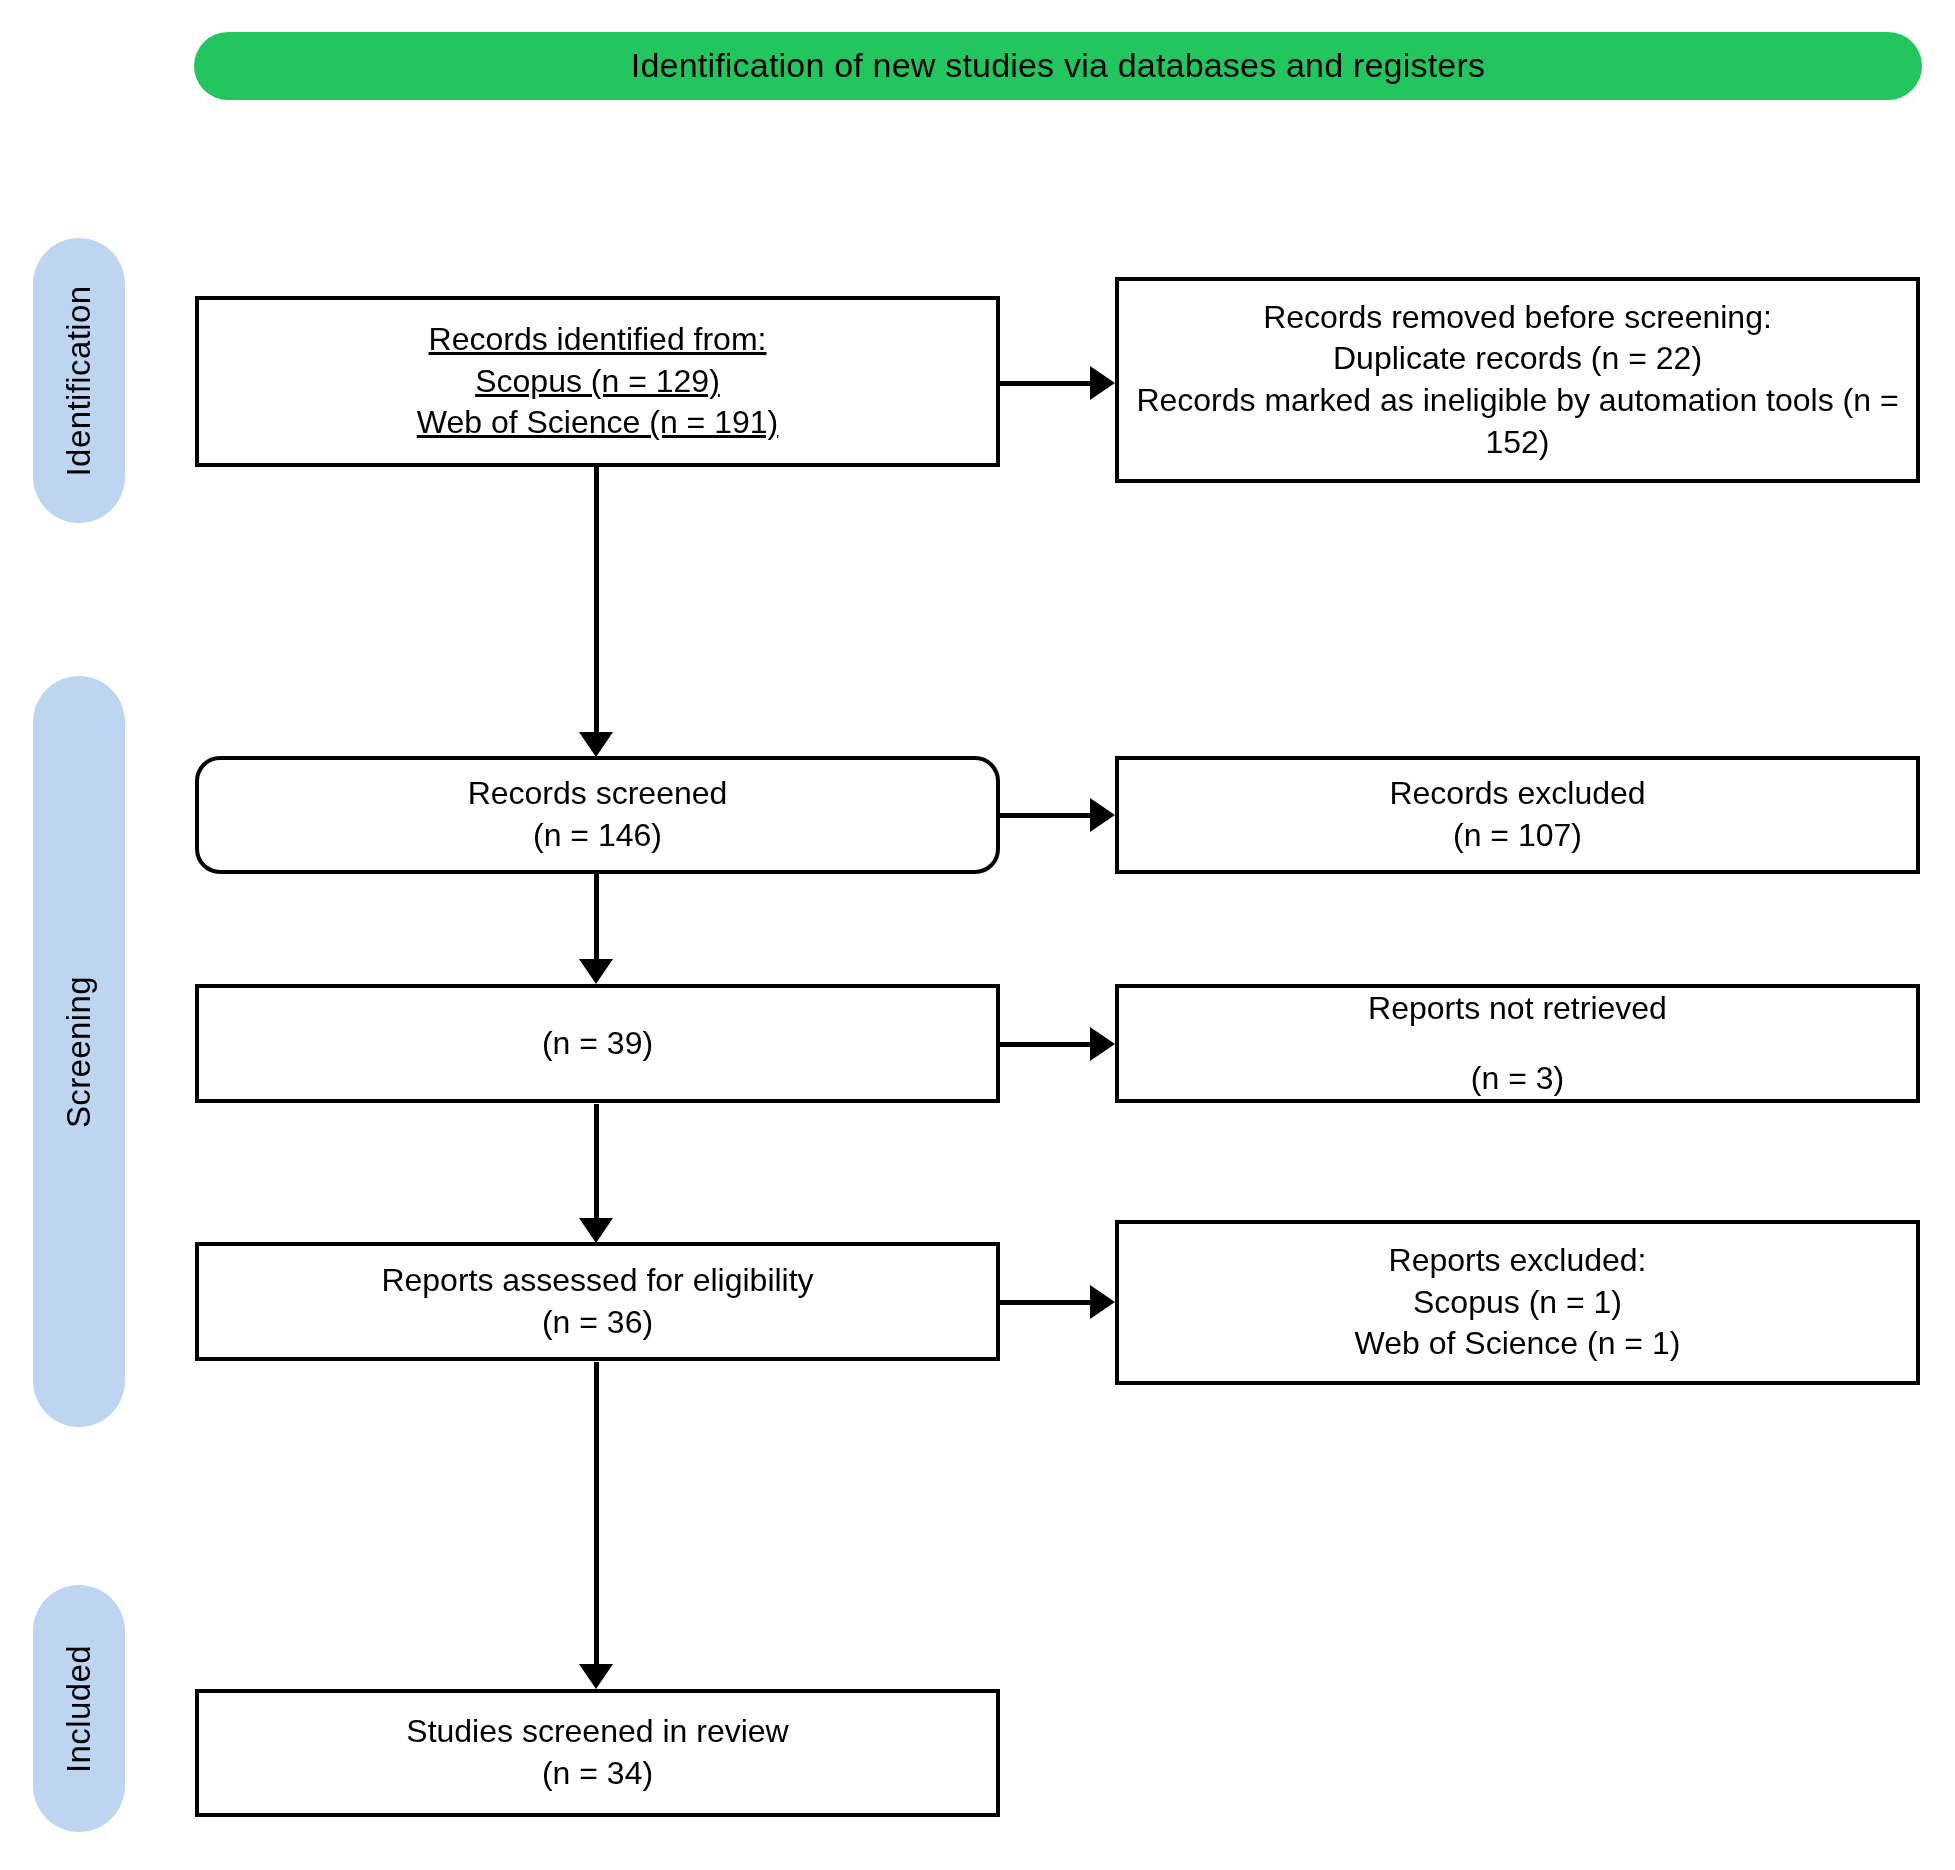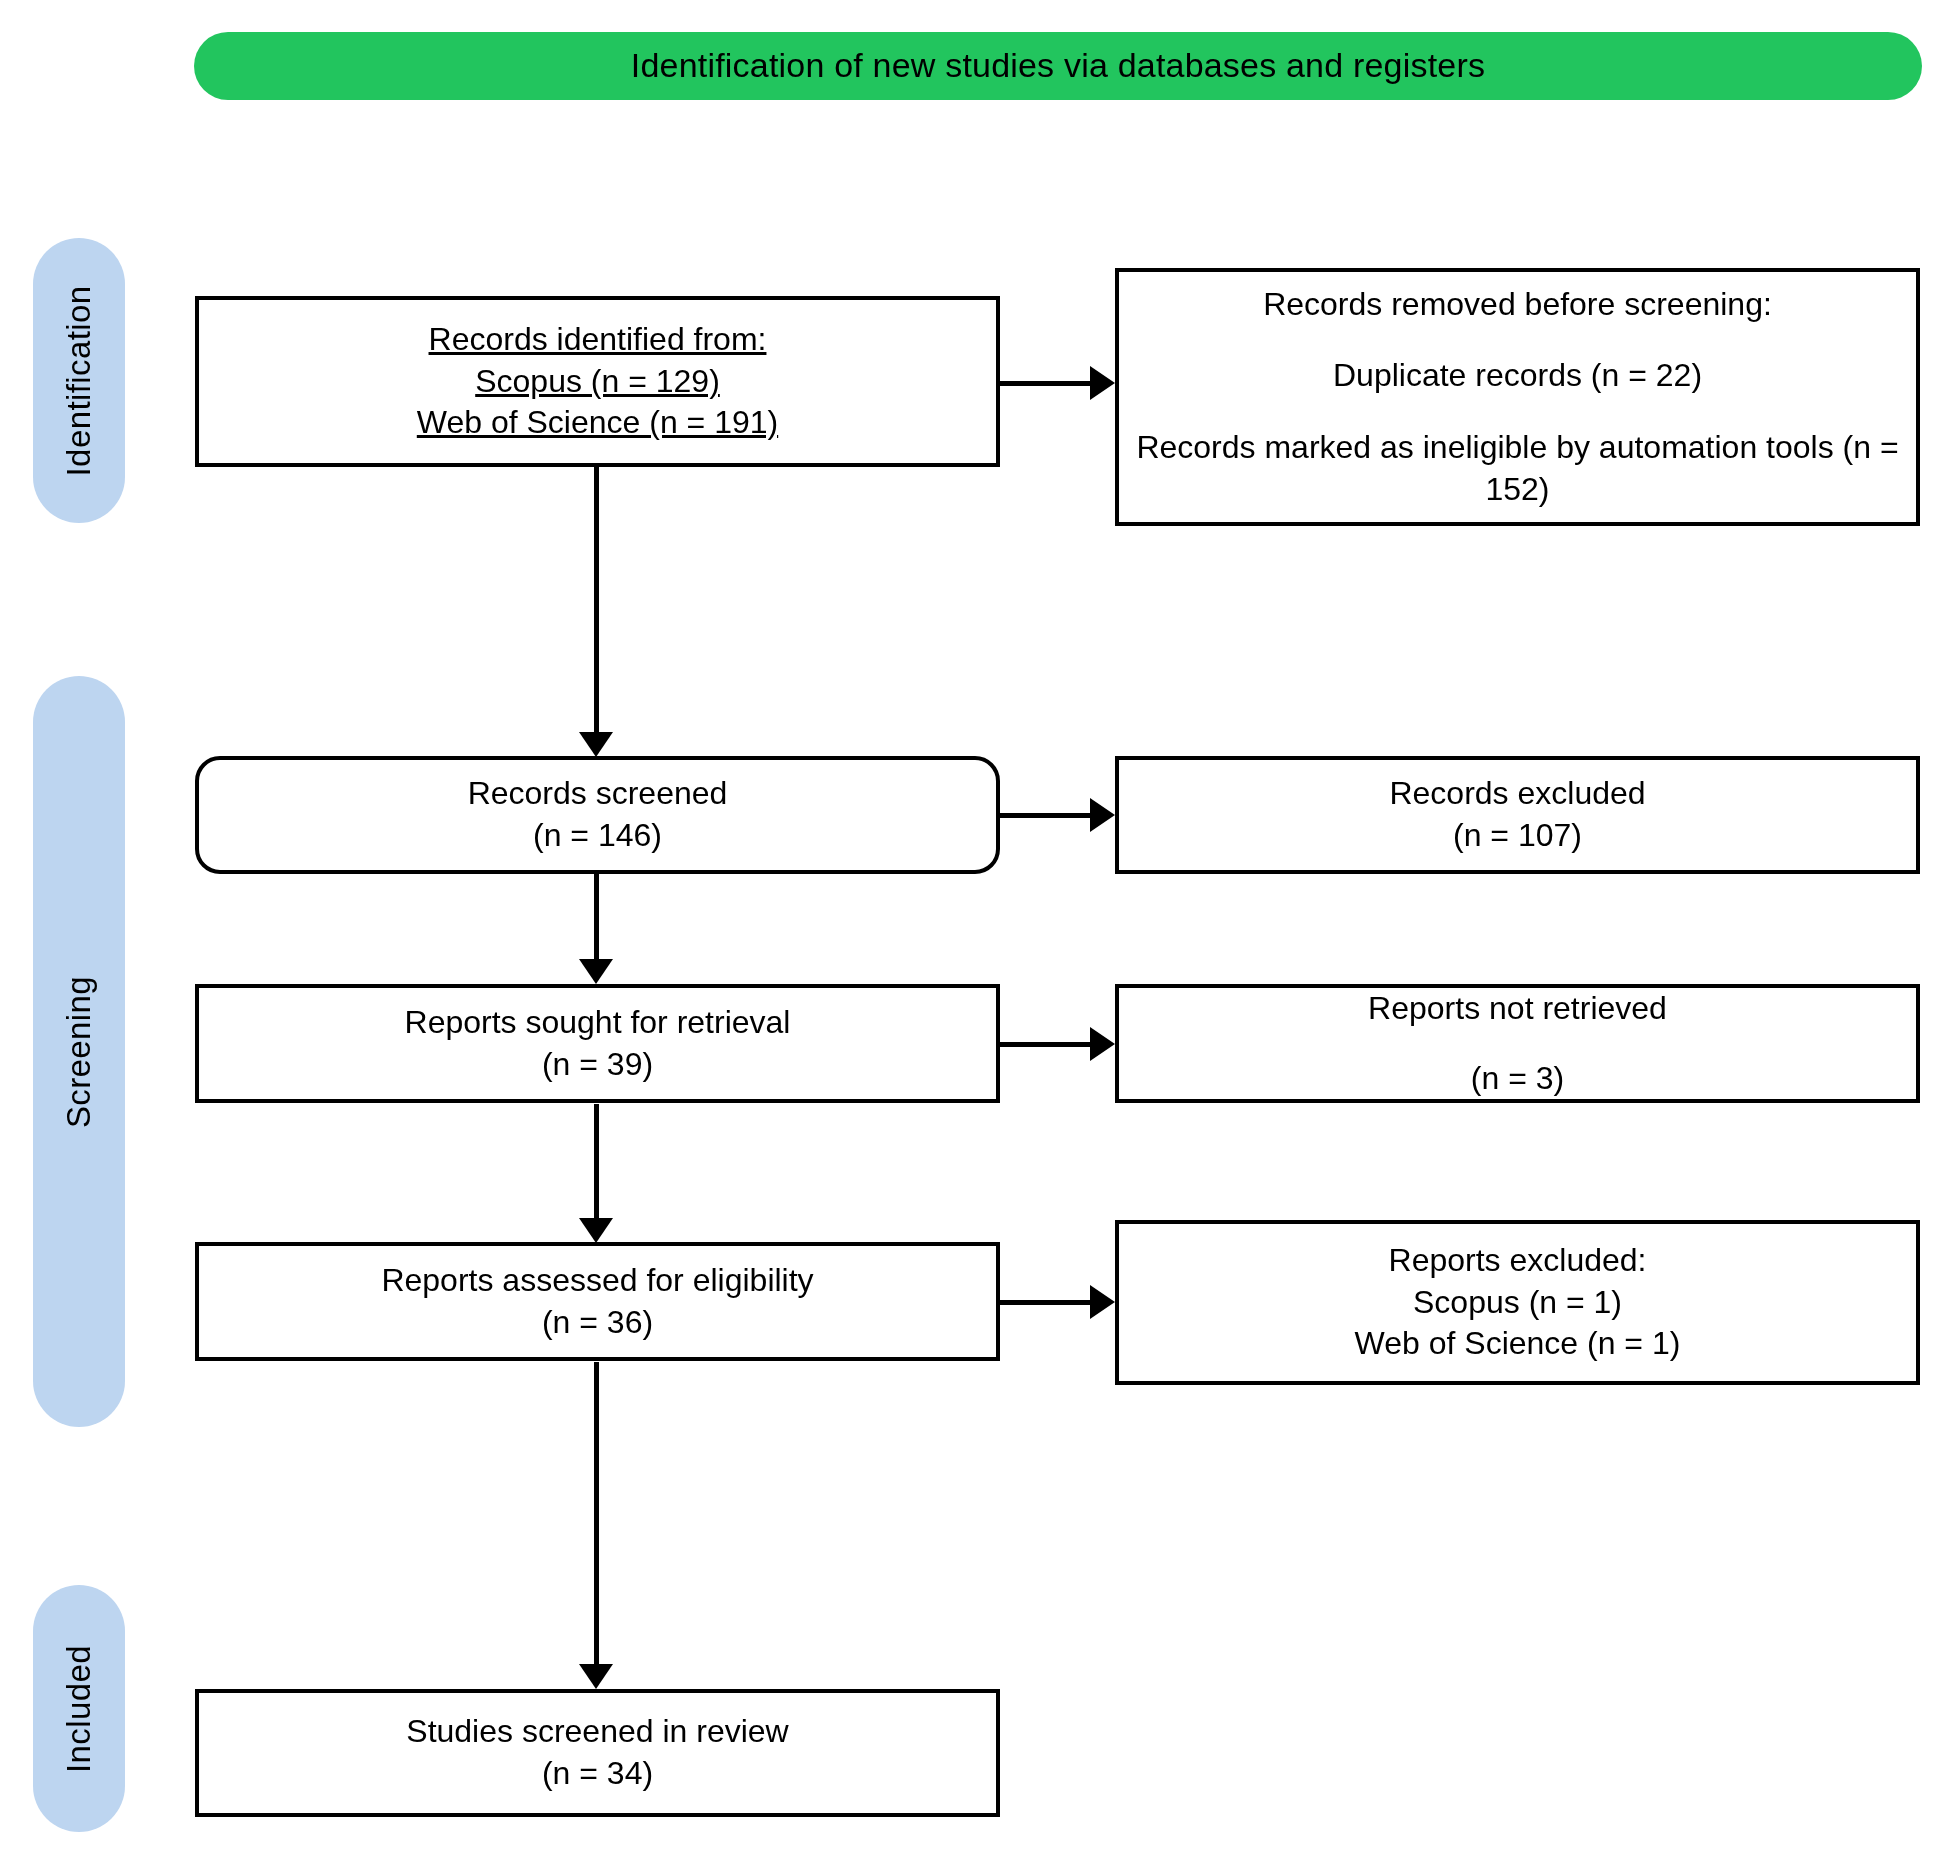--- a/index.html
+++ b/index.html
@@ -86,21 +86,21 @@
   .box-line.wrap { white-space: normal; }
 
   
   #box-identified      { left: 195px; top: 296px;  width: 805px; height: 171px; text-decoration: underline; }
   #box-screened        { left: 195px; top: 756px;  width: 805px; height: 118px; border-radius: 25px; }
   #box-sought          { left: 195px; top: 984px; width: 805px; height: 119px; }
   #box-assessed        { left: 195px; top: 1242px; width: 805px; height: 119px; }
   #box-included        { left: 195px; top: 1689px; width: 805px; height: 128px; }
 
   
-  #box-removed         { left: 1115px; top: 268px;  width: 805px; height: 258px; gap: 30px; }
+  #box-removed         { left: 1115px; top: 277px;  width: 805px; height: 206px; }
   #box-excluded        { left: 1115px; top: 756px;  width: 805px; height: 118px; }
   #box-notretrieved    { left: 1115px; top: 984px; width: 805px; height: 119px; gap: 28px; }
   #box-reportsexcluded { left: 1115px; top: 1220px; width: 805px; height: 165px; }
 
   
   .arrow-v {
     position: absolute;
     left: 594px;
     width: 4.7px;
     background: #000000;
@@ -179,21 +179,20 @@
     <div class="box-line">Records screened</div>
     <div class="box-line">(n = 146)</div>
   </div>
 
   <div class="box" id="box-excluded">
     <div class="box-line">Records excluded</div>
     <div class="box-line">(n = 107)</div>
   </div>
 
   <div class="box" id="box-sought">
-    <div class="box-line">Reports sought for retrieval</div>
     <div class="box-line">(n = 39)</div>
   </div>
 
   <div class="box" id="box-notretrieved">
     <div class="box-line">Reports not retrieved</div>
     <div class="box-line">(n = 3)</div>
   </div>
 
   <div class="box" id="box-assessed">
     <div class="box-line">Reports assessed for eligibility</div>

